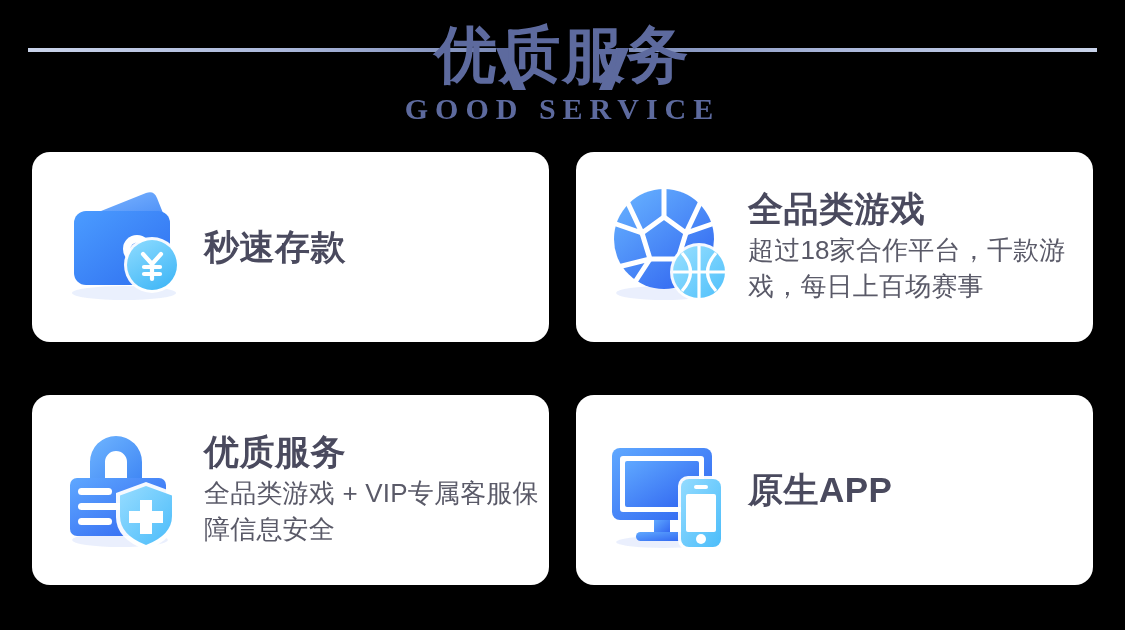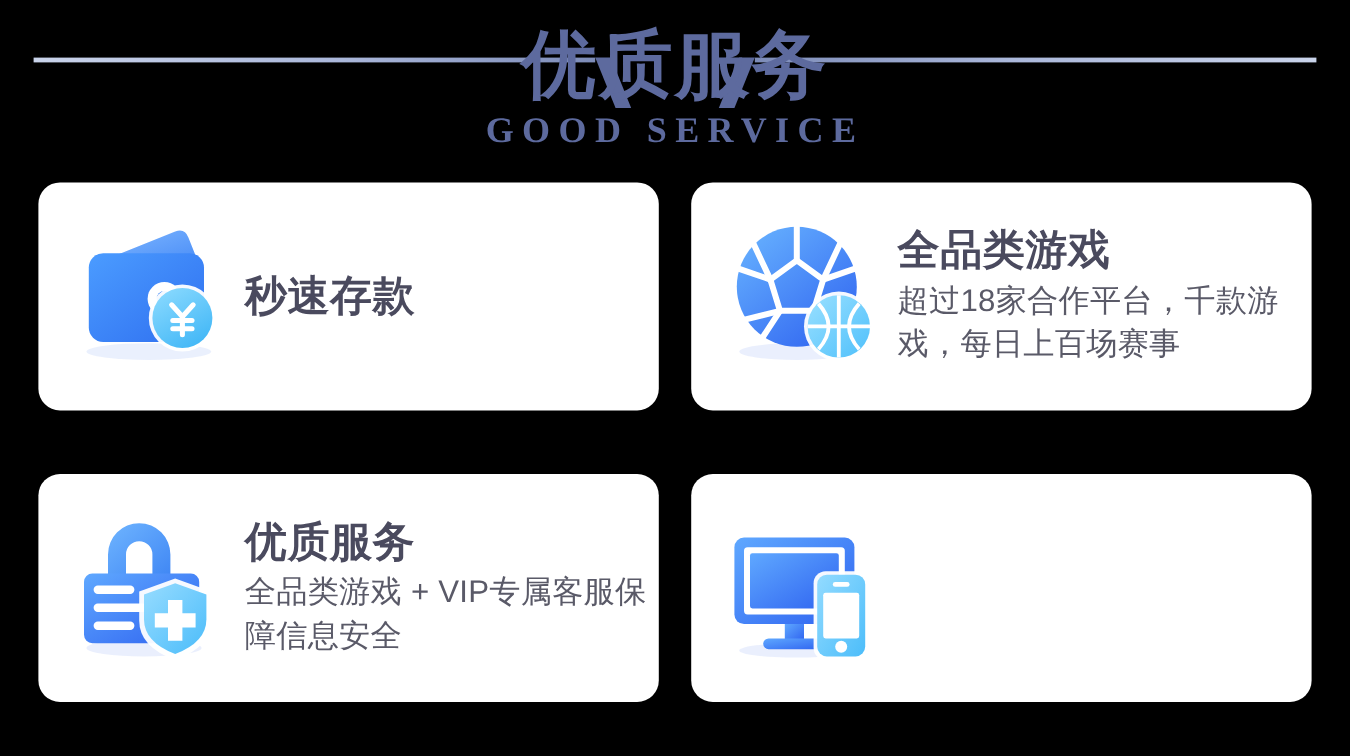--- a/index.html
+++ b/index.html
@@ -281,16 +281,17 @@
         <rect x="52" y="100" width="16" height="14" fill="url(#g-monitor)"></rect>
         <rect x="34" y="112" width="52" height="9" rx="4.5" fill="url(#g-monitor)"></rect>
         <rect x="76" y="56" width="46" height="74" rx="10" fill="#ffffff" opacity="0.95"></rect>
         <rect x="79" y="59" width="40" height="68" rx="8" fill="url(#g-phone)"></rect>
         <rect x="92" y="65" width="14" height="4" rx="2" fill="#ffffff"></rect>
         <rect x="84" y="74" width="30" height="38" rx="2" fill="#ffffff"></rect>
         <circle cx="99" cy="119" r="5" fill="#ffffff"></circle>
       </svg>
     </div>
     <div class="card-text">
+      <div class="card-title">原生APP</div>
     </div>
   </div>
 
 </div>
 
 </body></html>

